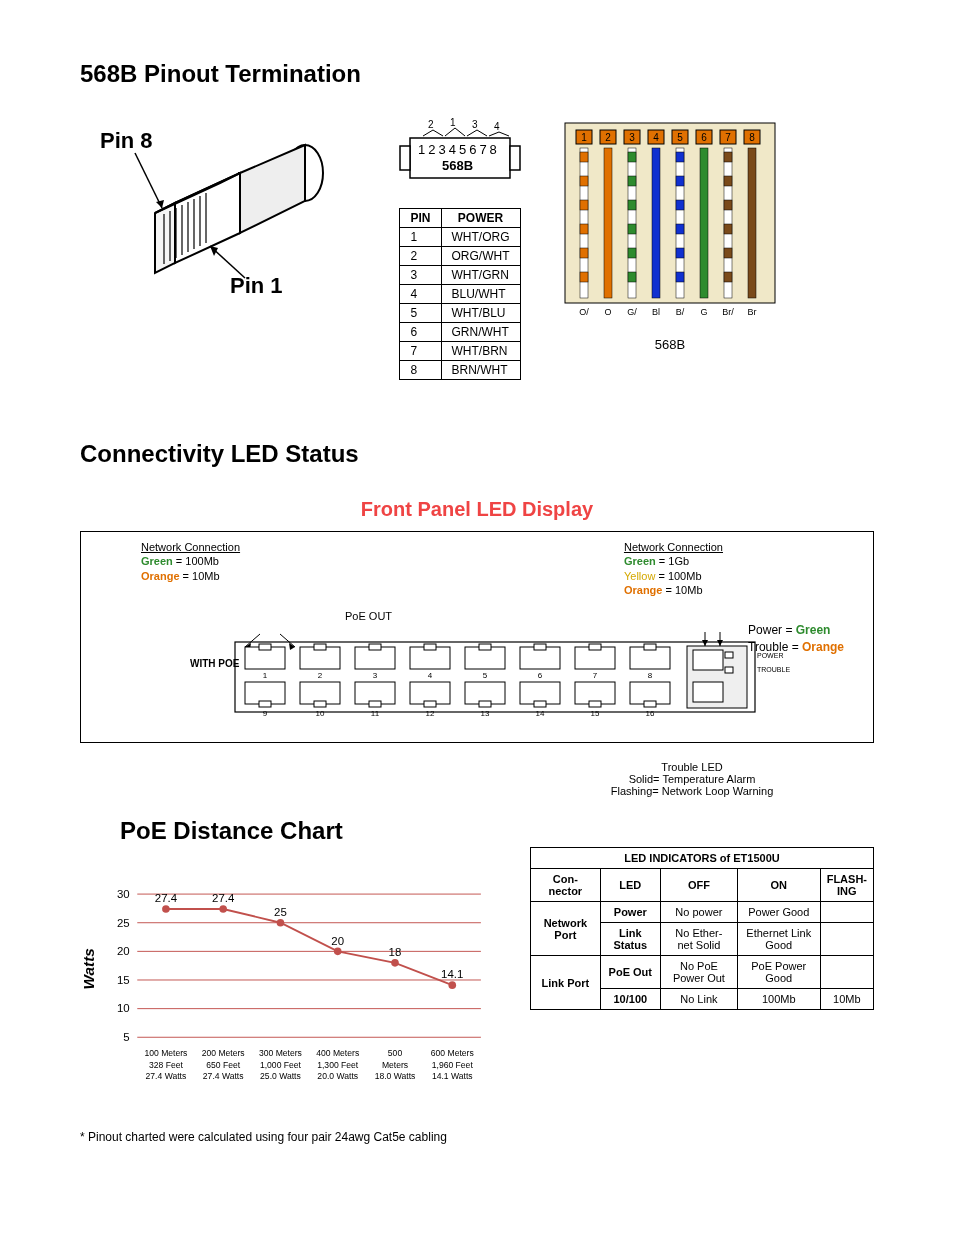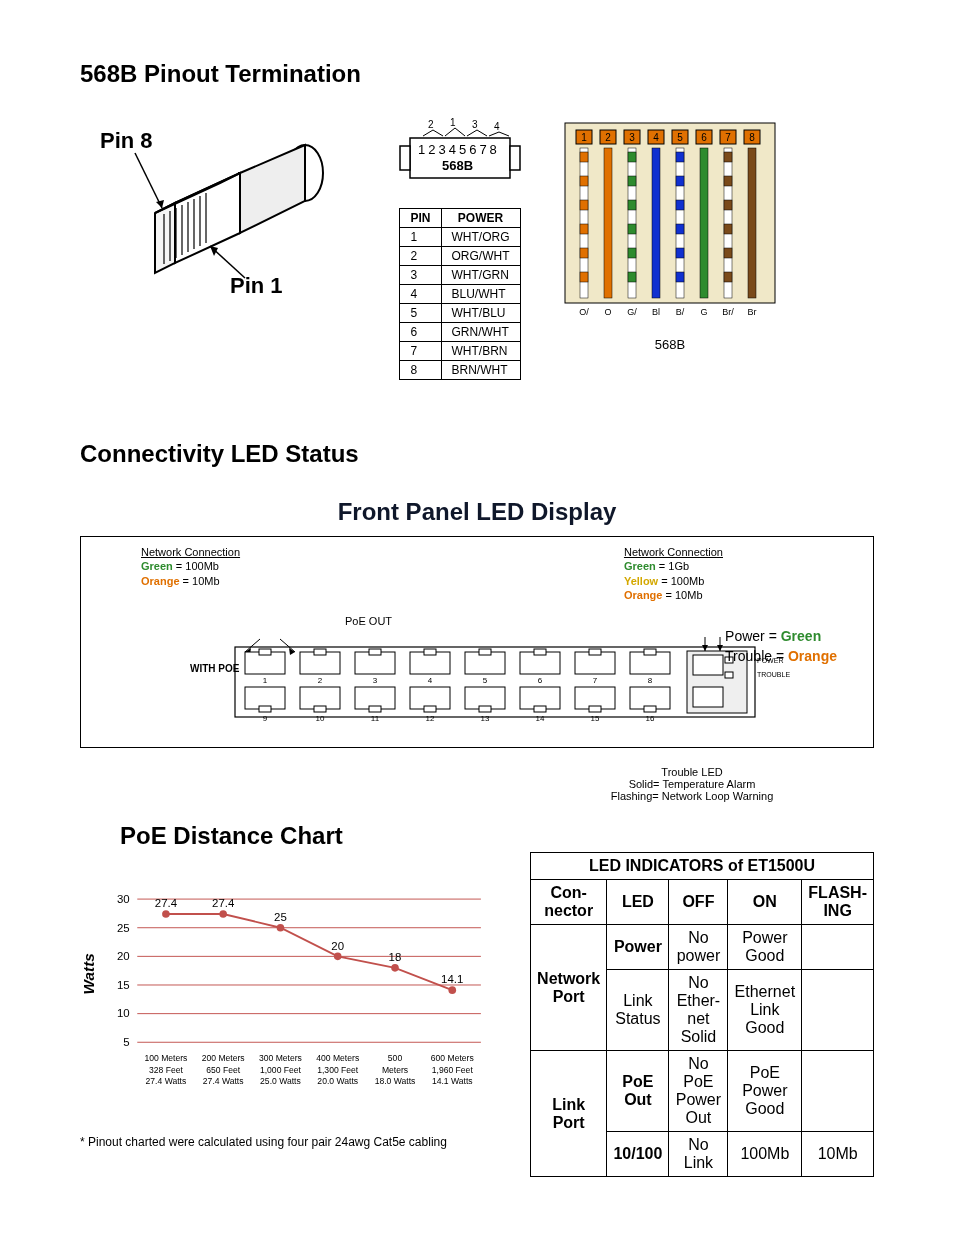--- a/index.html
+++ b/index.html
@@ -11,54 +11,54 @@
     color: #000;
     background: #fff;
   }
   h1.section {
     color: #000000;
     font-size: 24px;
     font-weight: bold;
     margin: 0 0 30px 0;
   }
   h2.sub {
-    color: #0f172a;
-    font-size: 24px;
+    color: #ef4444;
+    font-size: 20px;
     font-weight: bold;
     text-align: center;
     margin: 6px 0 10px 0;
   }
   
   .pinout-row { display:flex; gap:30px; margin-bottom:60px; }
   .connector-svg { width:280px; flex-shrink:0; }
   .pin-tables { display:flex; flex-direction:column; align-items:center; gap:20px; }
   .jack-svg { width:140px; }
   table.pins { border-collapse: collapse; font-size:12px; }
   table.pins th, table.pins td { border:1px solid #000; padding:2px 10px; }
   table.pins th { font-weight:bold; }
   .wire-diagram { flex-shrink:0; text-align:center; font-size:13px; }
   
   .panel-box { border:1px solid #000; padding:10px 16px 20px 32px; position:relative; font-size:12px; }
   .legend-left, .legend-right { position:absolute; top:8px; font-size:11px; line-height:1.3; }
   .legend-left { left:60px; }
   .legend-right { right:150px; text-align:left; }
-  .legend-right2 { position:absolute; right:36px; top:90px; font-size:14px; line-height:1.4; }
+  .legend-right2 { position:absolute; right:29px; top:90px; font-size:12px; line-height:1.4; }
   .u-title { text-decoration:underline; }
   .green-t{color:#2e8b2e; font-weight:bold;}
-  .yellow-t{color:#d4a800; font-weight:bold;}
+  .yellow-t{color:#d4a800; font-weight:normal;}
   .orange-t{color:#e07000; font-weight:bold;}
   .switch-svg { display:block; margin:70px auto 0 auto; }
   .trouble-note { font-size:11px; text-align:center; margin-top:18px; margin-left:430px; }
   
   .poe-row { display:flex; gap:30px; margin-top:20px; align-items:flex-start; }
   .chart-col { flex: 1 1 auto; }
   .chart-svg { width:420px; }
   .foot { font-size:12px; margin-top:12px; }
   
-  table.led { border-collapse:collapse; font-size:16px; width:380px; margin-top:30px; }
+  table.led { border-collapse:collapse; font-size:11px; width:380px; margin-top:30px; }
   table.led th, table.led td { border:1px solid #000; padding:4px 6px; text-align:center; }
   table.led th { font-weight:bold; }
   .thick-top { border-top:2px solid #000; }
   .lbl-pin { font-weight:bold; font-size:22px; }
 </style>
 </head>
 <body>
 
 <h1 class="section">568B Pinout Termination</h1>
 
@@ -468,21 +468,21 @@
 ING</th>
     </tr>
     <tr>
       <td rowspan="2" style="font-weight:bold">Network Port</td>
       <td style="font-weight:bold">Power</td>
       <td>No power</td>
       <td>Power Good</td>
       <td></td>
     </tr>
     <tr>
-      <td style="font-weight:normal">Link Status</td>
+      <td style="font-weight:bold">Link Status</td>
       <td style="white-space:pre-line">No Ether-
 net Solid</td>
       <td>Ethernet Link Good</td>
       <td></td>
     </tr>
     <tr>
       <td rowspan="2" style="font-weight:bold">Link Port</td>
       <td style="font-weight:bold">PoE Out</td>
       <td>No PoE Power Out</td>
       <td>PoE Power Good</td>

